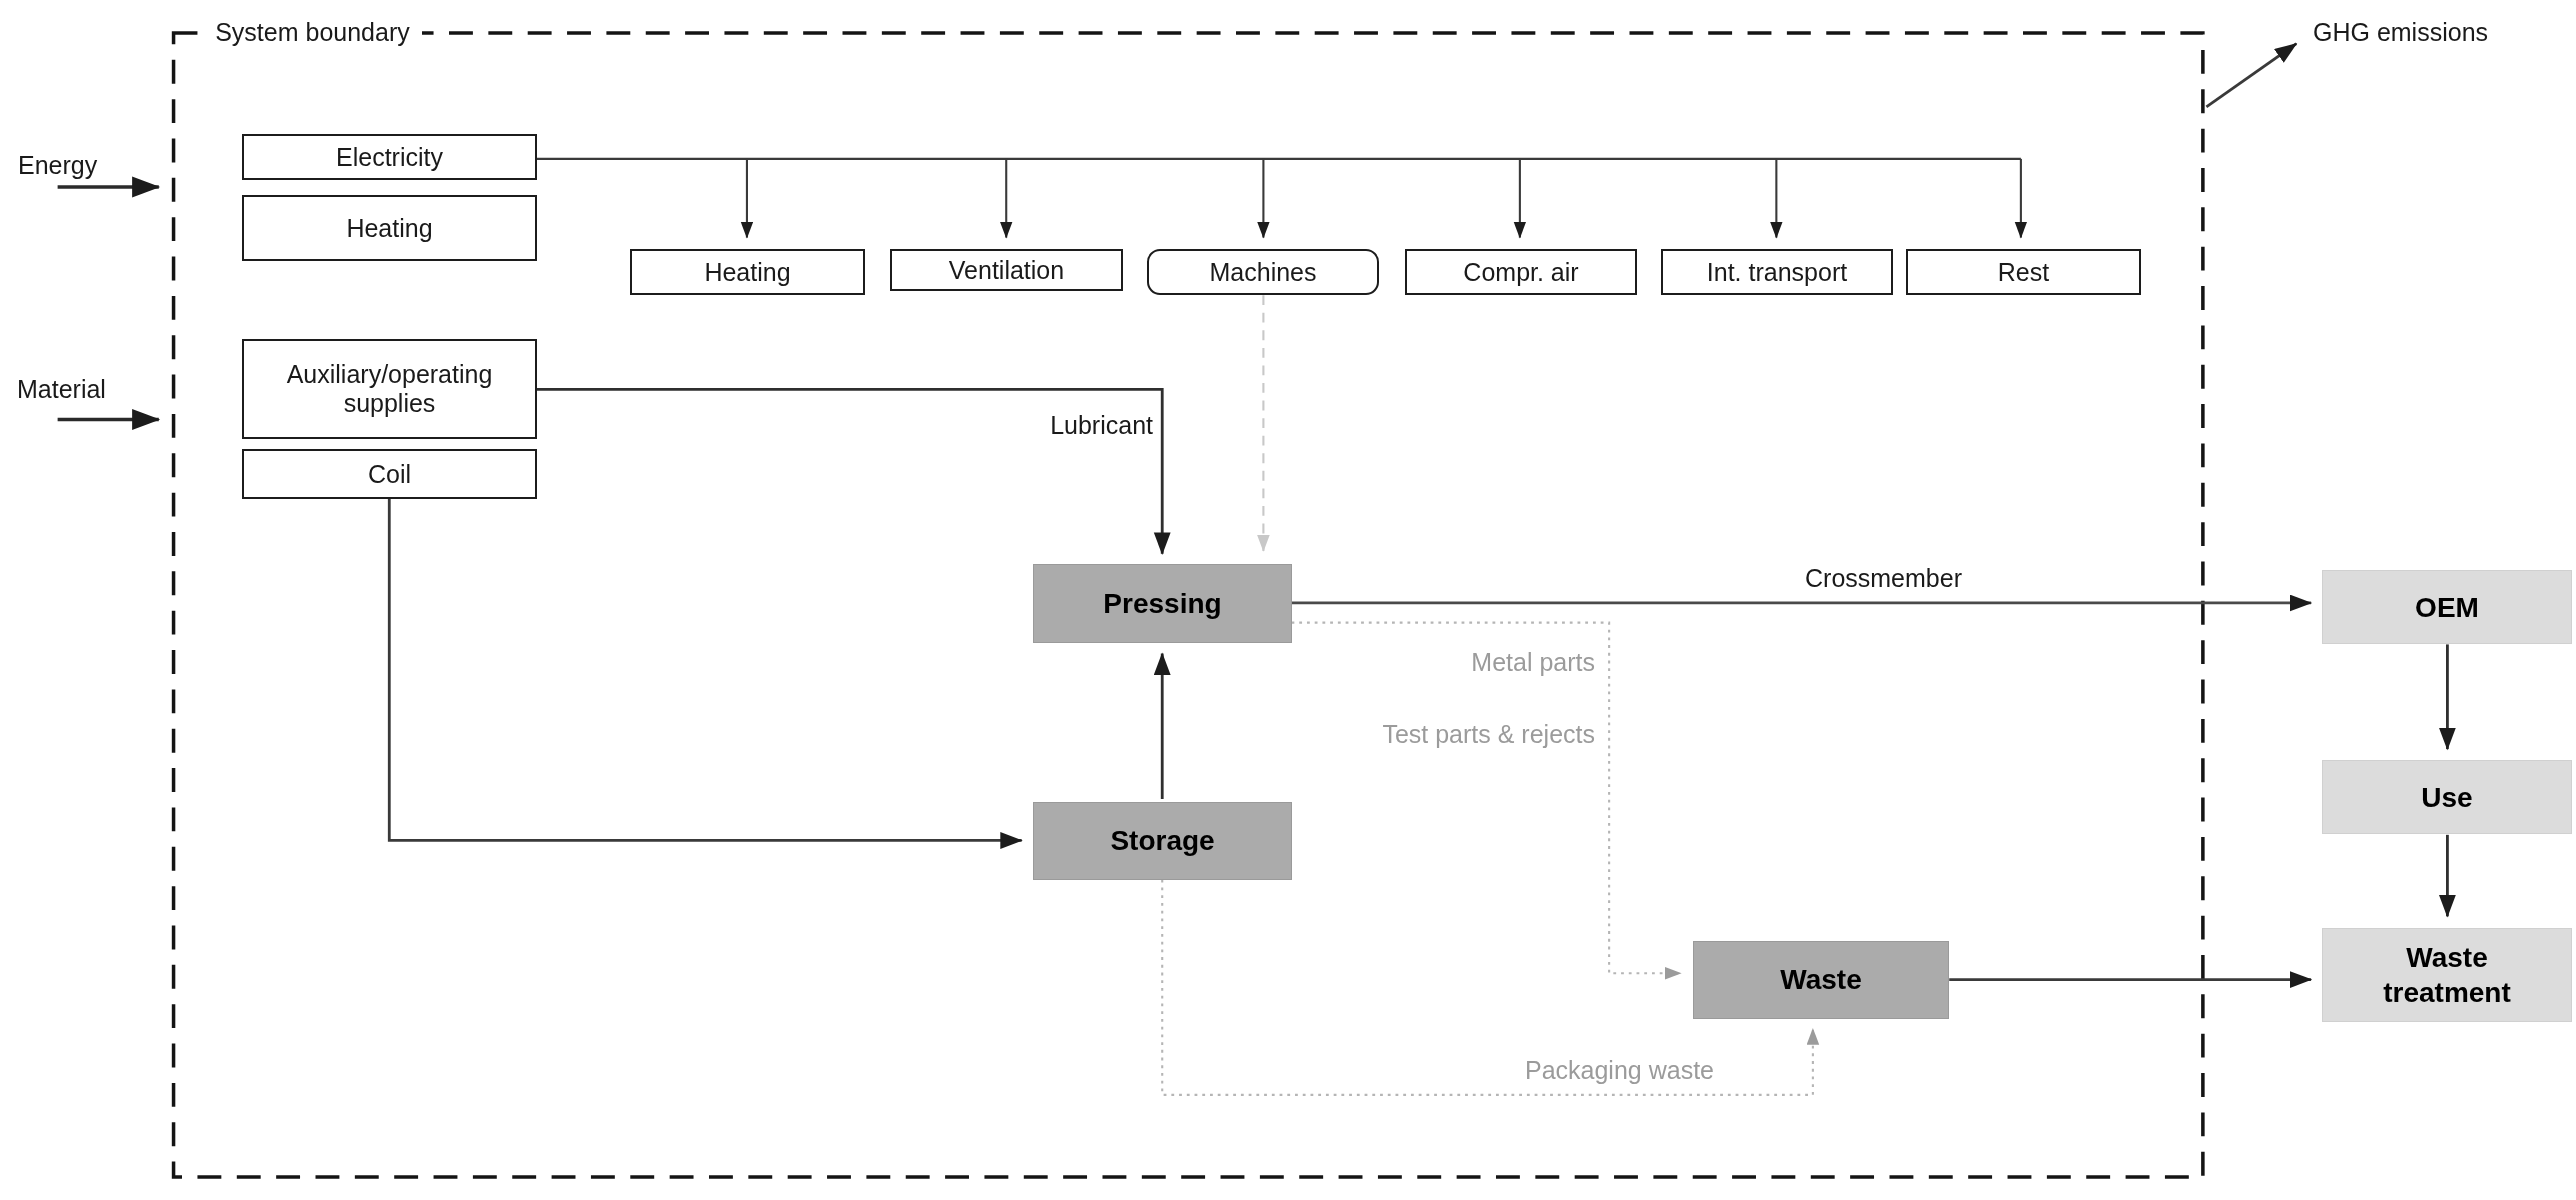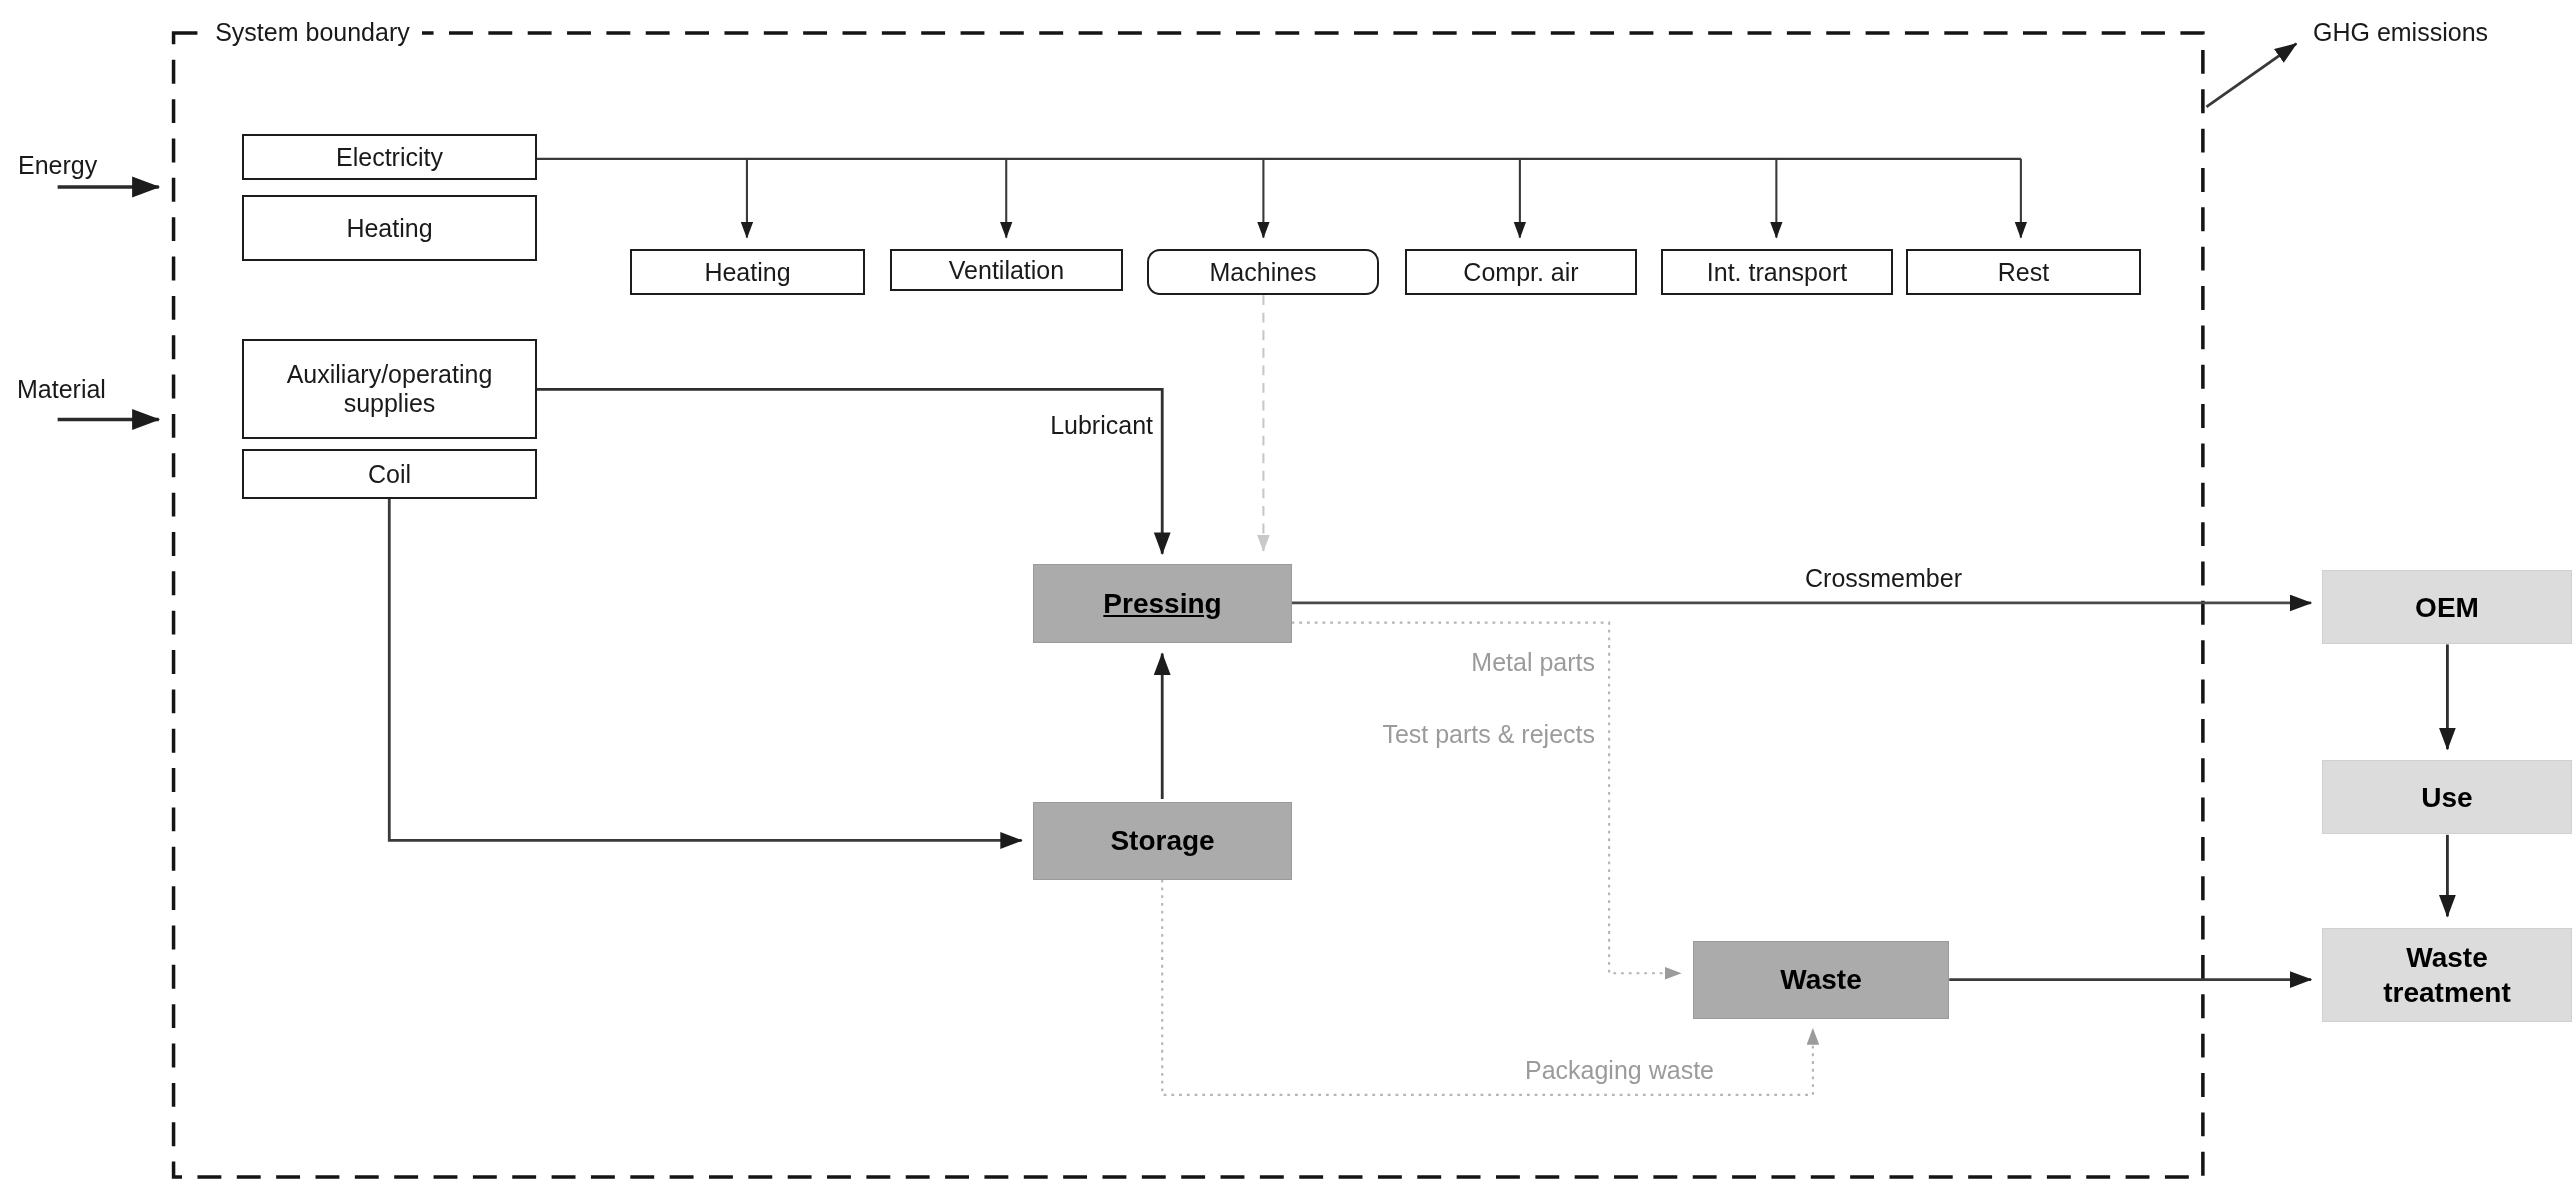--- a/index.html
+++ b/index.html
@@ -84,21 +84,21 @@
   <div class="node box-white" style="left:630px;top:249px;width:235px;height:46px;">Heating</div>
   <div class="node box-white" style="left:890px;top:249px;width:233px;height:42px;">Ventilation</div>
   <div class="node box-white" style="left:1147px;top:249px;width:232px;height:46px;border-radius:13px;">Machines</div>
   <div class="node box-white" style="left:1405px;top:249px;width:232px;height:46px;">Compr. air</div>
   <div class="node box-white" style="left:1661px;top:249px;width:232px;height:46px;">Int. transport</div>
   <div class="node box-white" style="left:1906px;top:249px;width:235px;height:46px;">Rest</div>
 
   <div class="node box-white" style="left:242px;top:339px;width:295px;height:100px;padding:0 21px;">Auxiliary/operating supplies</div>
   <div class="node box-white" style="left:242px;top:449px;width:295px;height:50px;">Coil</div>
 
-  <div class="node box-process" style="left:1033px;top:564px;width:259px;height:79px;text-decoration:underline;">Pressing</div>
+  <div class="node box-process" style="left:1033px;top:564px;width:259px;height:79px;">Pressing</div>
   <div class="node box-process" style="left:1033px;top:802px;width:259px;height:78px;">Storage</div>
   <div class="node box-process" style="left:1693px;top:941px;width:256px;height:78px;">Waste</div>
 
   <div class="node box-out" style="left:2322px;top:570px;width:250px;height:74px;">OEM</div>
   <div class="node box-out" style="left:2322px;top:760px;width:250px;height:74px;">Use</div>
   <div class="node box-out" style="left:2322px;top:928px;width:250px;height:94px;padding:0 32px;">Waste treatment</div>
 
   <div class="lbl lbl-right" style="left:942px;top:411px;width:211px;">Lubricant</div>
   <div class="lbl lbl-center" style="left:1750px;top:564px;width:267px;">Crossmember</div>
   <div class="lbl lbl-gray lbl-right" style="left:1370px;top:648px;width:225px;">Metal parts</div>

